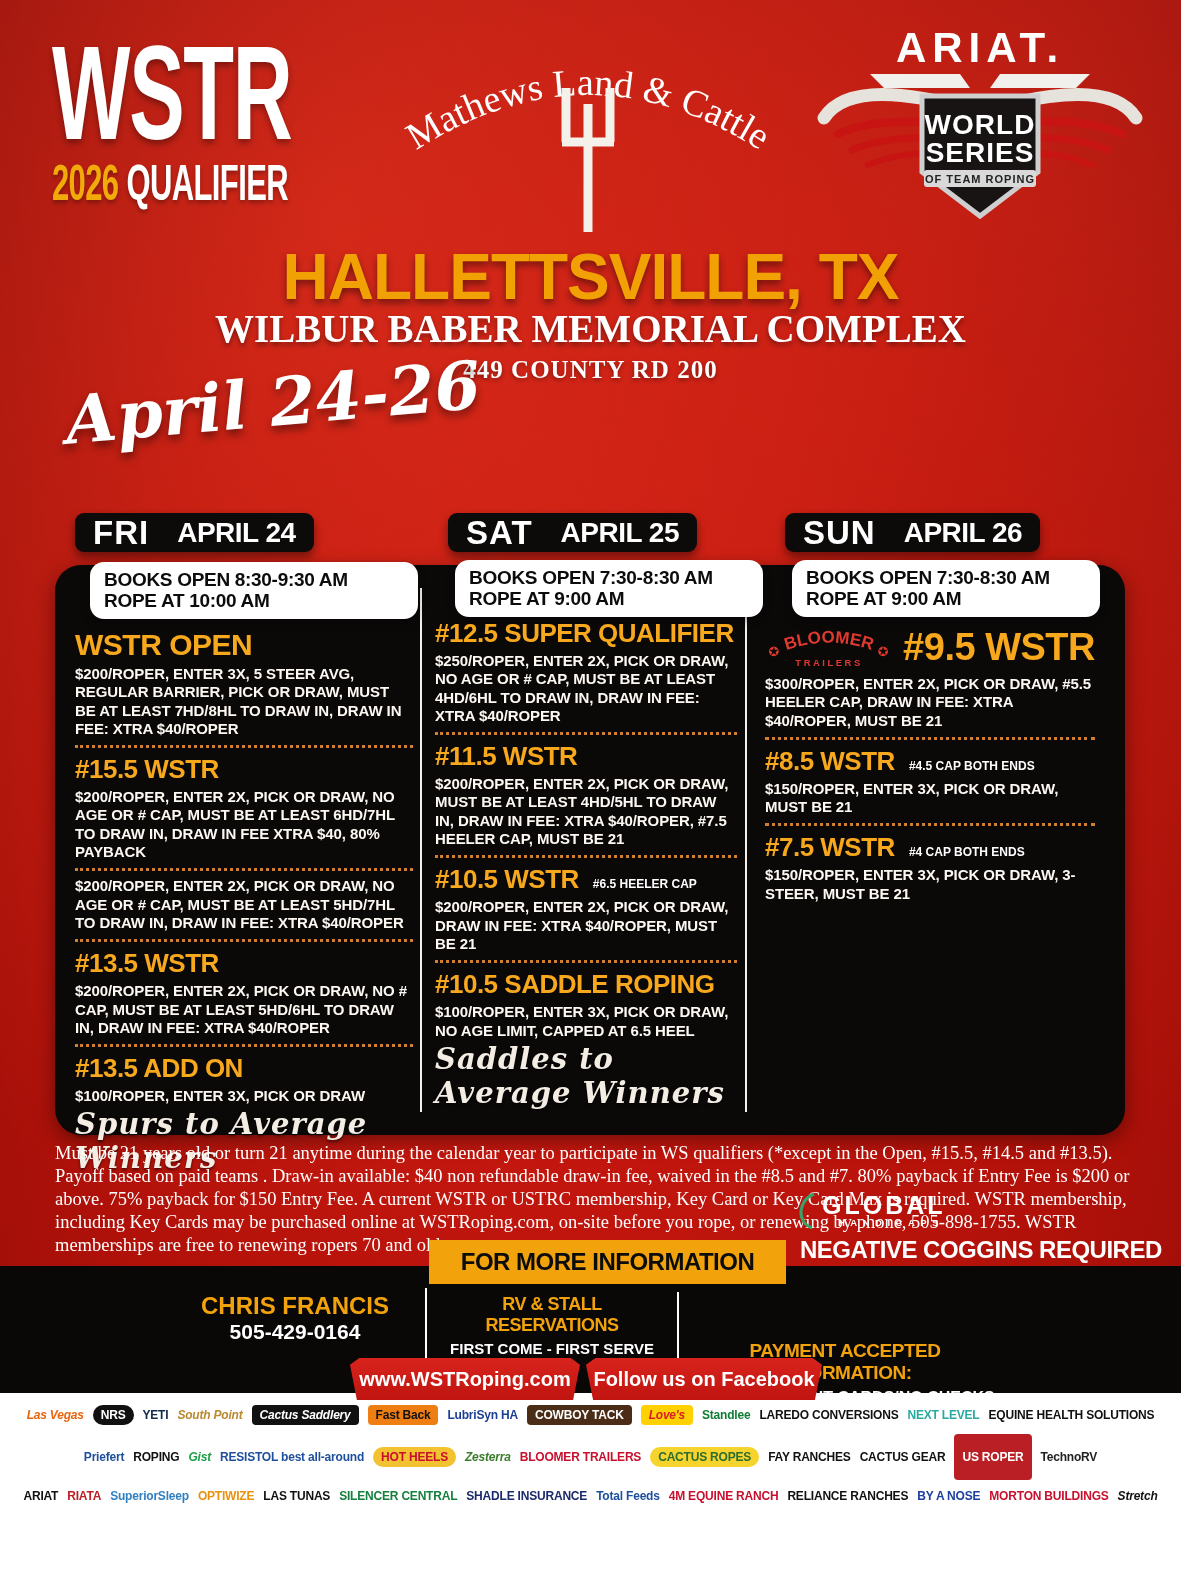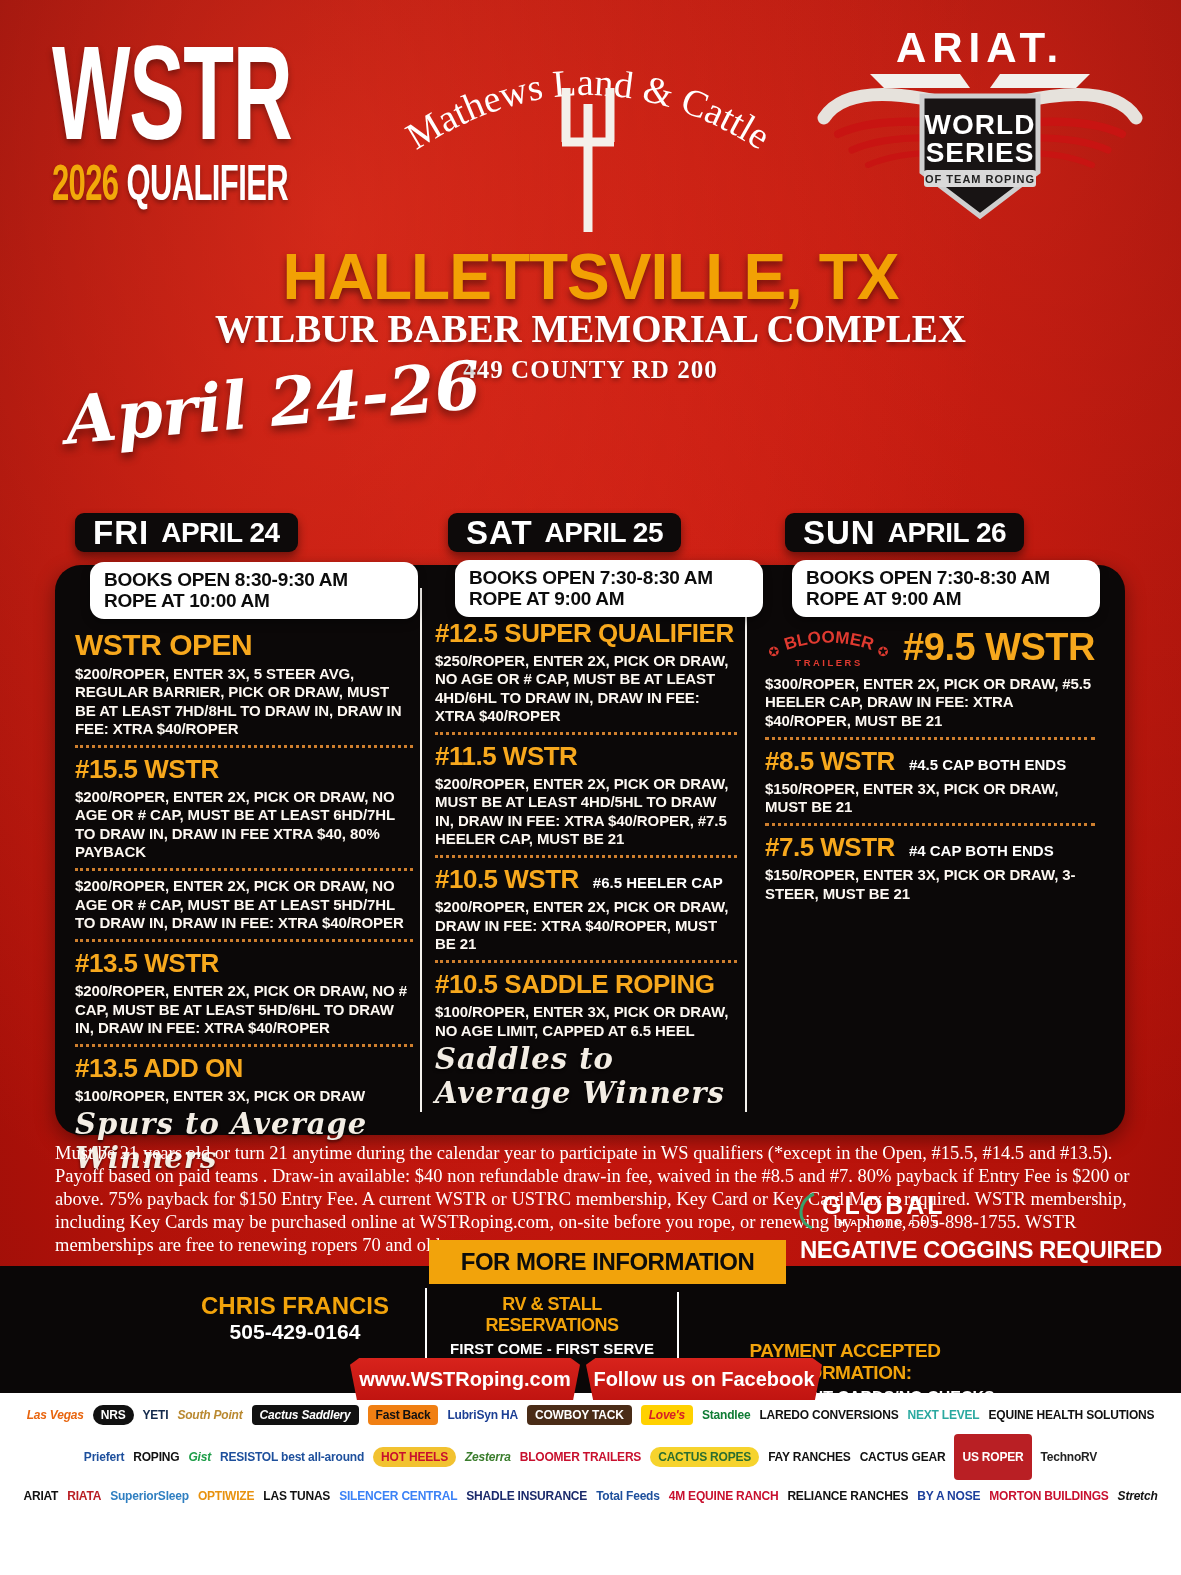--- a/index.html
+++ b/index.html
@@ -28,32 +28,32 @@
   .venue{left:0;top:306px;width:100%;text-align:center;font-family:"Liberation Serif",serif;
          font-size:39px;font-weight:700;color:#fff;text-shadow:0 3px 5px rgba(0,0,0,.4);}
   .address{left:0;top:356px;width:100%;text-align:center;font-family:"Liberation Serif",serif;
            font-size:25px;font-weight:700;color:#fff;letter-spacing:1px;text-shadow:0 2px 4px rgba(0,0,0,.4);}
   .dates{left:62px;top:382px;font-family:"DejaVu Serif",serif;font-style:italic;font-weight:700;
          font-size:66px;color:#fff;transform:rotate(-5deg);transform-origin:left top;text-shadow:0 5px 8px rgba(0,0,0,.45);}
 
   
   .panel{left:55px;top:565px;width:1070px;height:570px;background:#0b0808;border-radius:26px;box-shadow:0 6px 20px rgba(0,0,0,.4);}
   .vdiv{width:2px;background:#f5f2ee;top:588px;height:524px;}
-  .day-box{background:#0d0a0a;border-radius:9px;height:39px;display:flex;align-items:center;gap:12px;
+  .day-box{background:#0d0a0a;border-radius:9px;height:39px;display:flex;align-items:center;gap:28px;
            padding:0 18px;box-shadow:0 5px 10px rgba(0,0,0,.45);}
   .day-box .day{font-size:33px;font-weight:900;color:#fff;letter-spacing:1px;}
   .day-box .date{font-size:28px;font-weight:800;color:#fff;letter-spacing:-.5px;white-space:nowrap;}
   .pill{background:#fff;border-radius:14px;padding:7px 14px;color:#0c0c0c;font-weight:900;font-size:19px;
         line-height:1.12;letter-spacing:-.3px;box-shadow:0 4px 8px rgba(0,0,0,.35);}
   .col{color:#fff;}
   .event{border-bottom:3px dotted #cf7f2e;padding-bottom:7px;margin-bottom:6px;}
   .event.last{border-bottom:none;}
   .ev-head{display:flex;align-items:baseline;gap:14px;}
   .ev-title{font-size:26px;font-weight:900;color:#f7a81d;letter-spacing:-.5px;white-space:nowrap;}
-  .ev-sub{font-size:15px;font-weight:900;color:#fff;white-space:nowrap;}
+  .ev-sub{font-size:12px;font-weight:900;color:#fff;white-space:nowrap;}
   .ev-details{font-size:15px;font-weight:700;line-height:1.22;margin-top:3px;color:#fdf8f2;letter-spacing:-.1px;}
   .script{font-family:"DejaVu Serif",serif;font-style:italic;font-weight:700;font-size:29px;color:#f3ede4;
           margin-top:2px;letter-spacing:1px;text-shadow:0 2px 3px rgba(0,0,0,.6);}
   .bloomer-row{display:flex;align-items:center;gap:10px;}
 
   
   .disclaimer{left:55px;top:1142px;width:1075px;font-family:"Liberation Serif",serif;font-size:18.5px;
               line-height:1.24;color:#fff;}
   .global{left:792px;top:1190px;display:flex;align-items:center;gap:4px;color:#fff;}
   .global .g1{font-weight:900;font-size:25px;letter-spacing:3px;line-height:.9;}
@@ -303,21 +303,21 @@
         <span class="chip" style="color: rgb(17, 17, 17);">CACTUS GEAR</span>
         <span class="chip" style="color: rgb(255, 255, 255); background: rgb(185, 31, 36); padding: 16px 8px;">US ROPER</span>
         <span class="chip" style="color: rgb(34, 34, 34);">TechnoRV</span>
       </div>
     <div class="srow">
         <span class="chip" style="color: rgb(17, 17, 17);">ARIAT</span>
         <span class="chip" style="color: rgb(185, 31, 36);">RIATA</span>
         <span class="chip" style="color: rgb(47, 127, 193);">SuperiorSleep</span>
         <span class="chip" style="color: rgb(232, 146, 15);">OPTIWIZE</span>
         <span class="chip" style="color: rgb(17, 17, 17);">LAS TUNAS</span>
-        <span class="chip" style="color: #3b82f6;">SILENCER CENTRAL</span>
+        <span class="chip" style="color: #15803d;">SILENCER CENTRAL</span>
         <span class="chip" style="color: rgb(27, 42, 107);">SHADLE INSURANCE</span>
         <span class="chip" style="color: rgb(29, 79, 156);">Total Feeds</span>
         <span class="chip" style="color: rgb(200, 16, 46);">4M EQUINE RANCH</span>
         <span class="chip" style="color: rgb(17, 17, 17);">RELIANCE RANCHES</span>
         <span class="chip" style="color: rgb(29, 63, 156);">BY A NOSE</span>
         <span class="chip" style="color: rgb(200, 16, 46);">MORTON BUILDINGS</span>
         <span class="chip" style="color: rgb(17, 17, 17); font-style: italic;">Stretch</span>
       </div>
   </div>
 

